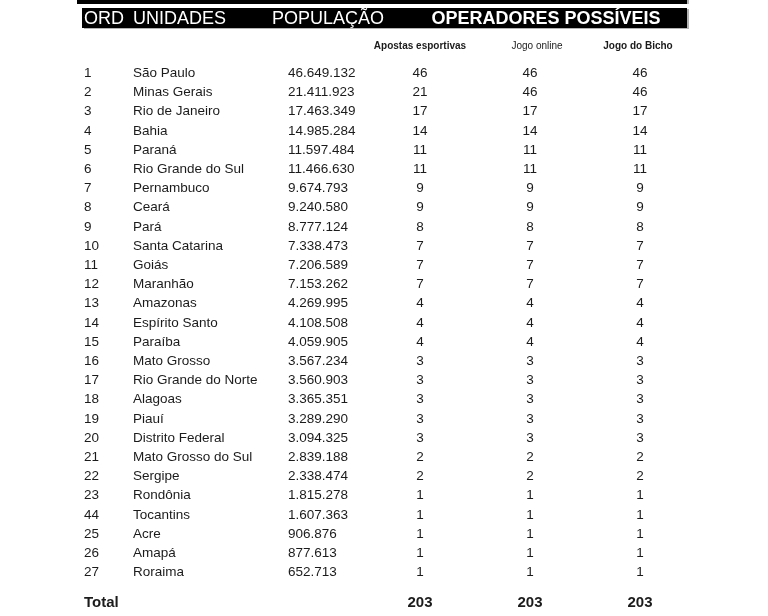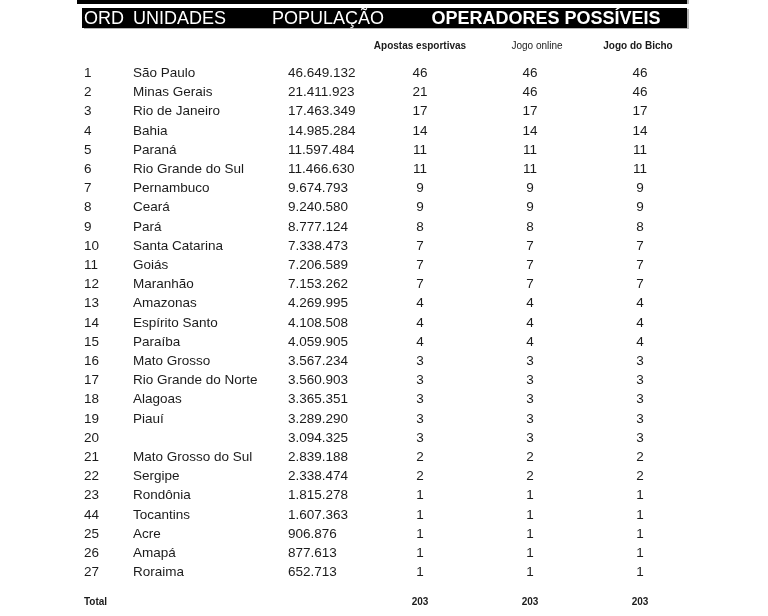--- a/index.html
+++ b/index.html
@@ -27,21 +27,21 @@
   .sh-online{left:477px;width:120px;text-align:center;}
   .sh-bicho{left:578px;width:120px;text-align:center;font-weight:bold;}
   .row{position:absolute;left:0;width:768px;height:19.2px;line-height:19.2px;font-size:13.5px;}
   .row span{position:absolute;top:0;white-space:nowrap;}
   .c-ord{left:84px;width:42px;text-align:left;}
   .c-name{left:133px;width:140px;text-align:left;}
   .c-pop{left:288px;width:95px;text-align:left;}
   .c-a{left:360px;width:120px;text-align:center;}
   .c-o{left:470px;width:120px;text-align:center;}
   .c-b{left:580px;width:120px;text-align:center;}
-  .total-row{position:absolute;left:0;top:592px;width:768px;height:20px;line-height:20px;font-size:10px;font-weight:bold;}
+  .total-row{position:absolute;left:0;top:592px;width:768px;height:20px;line-height:20px;font-size:15px;font-weight:bold;}
   .total-row span{position:absolute;top:0;white-space:nowrap;}
 </style>
 </head>
 <body>
 
 <div class="top-strip"></div>
 
 <div class="header-bar">
   <span class="h-ord">ORD</span>
   <span class="h-unidades">UNIDADES</span>
@@ -203,20 +203,21 @@
     <div class="row" style="top: 408.6px;">
       <span class="c-ord">19</span>
       <span class="c-name">Piauí</span>
       <span class="c-pop">3.289.290</span>
       <span class="c-a">3</span>
       <span class="c-o">3</span>
       <span class="c-b">3</span>
     </div>
     <div class="row" style="top: 427.8px;">
       <span class="c-ord">20</span>
+      <span class="c-name">Distrito Federal</span>
       <span class="c-pop">3.094.325</span>
       <span class="c-a">3</span>
       <span class="c-o">3</span>
       <span class="c-b">3</span>
     </div>
     <div class="row" style="top: 447px;">
       <span class="c-ord">21</span>
       <span class="c-name">Mato Grosso do Sul</span>
       <span class="c-pop">2.839.188</span>
       <span class="c-a">2</span>

